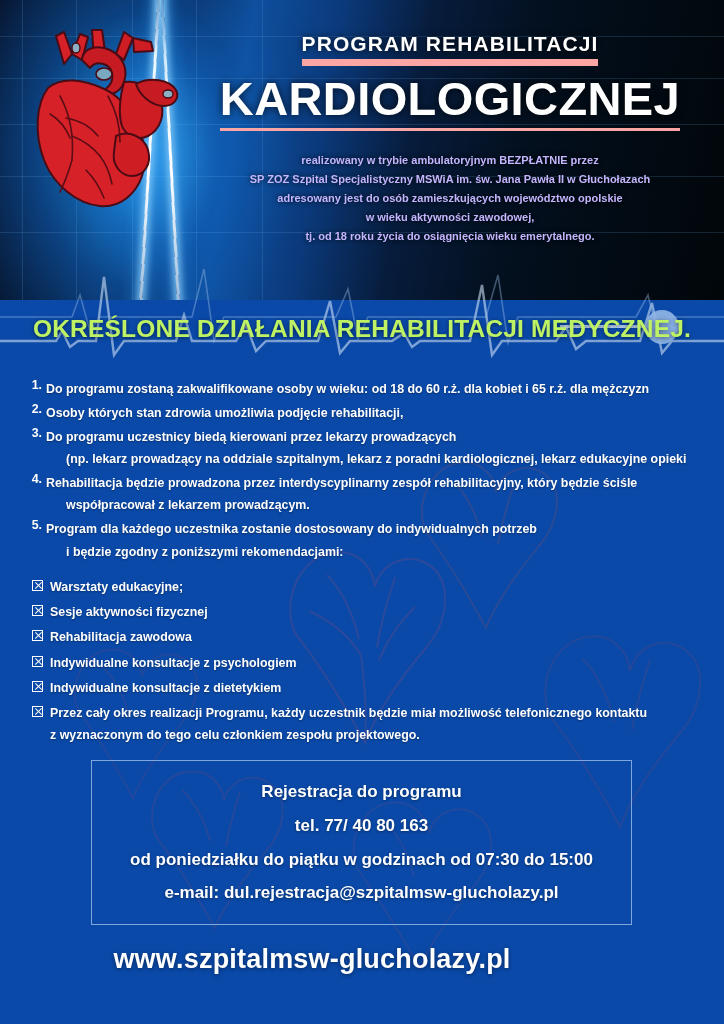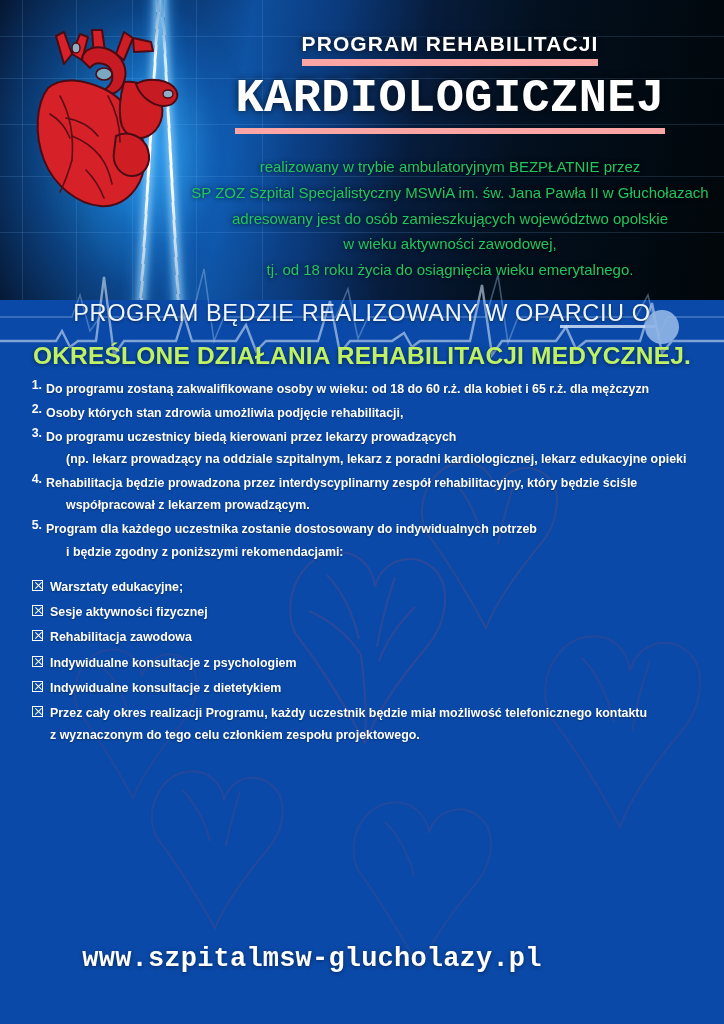--- a/index.html
+++ b/index.html
@@ -52,27 +52,26 @@
   
   .hdr { position:absolute; left:190px; top:32px; width:520px; text-align:center; }
   .hdr-kicker {
     font-size:21px; font-weight:bold; color:#ffffff; letter-spacing:1.1px;
     padding-bottom:3px; border-bottom:7px solid #fca5a5; display:inline-block;
     text-shadow:0 0 6px rgba(0,0,0,0.8);
   }
   .hdr-title {
     margin-top:9px; font-size:47px; font-weight:bold; color:#ffffff;
     letter-spacing:0.4px; line-height:1.02;
-    padding-bottom:5px; border-bottom:6px solid #fca5a5; display:inline-block;
+    padding-bottom:5px; border-bottom:3px solid #fca5a5; display:inline-block;
     text-shadow:0 0 9px rgba(0,0,0,0.75);
-    font-family:Liberation Mono, monospace;
   }
   .hdr-sub { margin-top:20px; }
   .hdr-sub p {
-    font-size:15px; font-weight:normal; color:#22c55e; line-height:1.72;
+    font-size:11px; font-weight:bold; color:#c4b5fd; line-height:1.72;
     text-shadow:0 0 5px rgba(0,0,0,0.85);
   }
 
   
   .ecg-strip { position:absolute; left:0; top:255px; width:724px; height:110px; overflow:hidden; }
   .ecg-dot {
     position:absolute; left:645px; top:310px; width:34px; height:34px;
     border-radius:50%; background:#8fb4e4; opacity:0.93;
   }
   .ecg-dot-line {
@@ -135,21 +134,20 @@
   .contact-line {
     font-size:17px; font-weight:bold; color:#ffffff; line-height:1.98;
     text-shadow:0 1px 3px rgba(0,0,0,0.4); text-align:center; white-space:nowrap;
   }
 
   
   .footer-url {
     position:absolute; left:0; top:944px; width:624px; text-align:center;
     font-size:27px; font-weight:bold; color:#ffffff; letter-spacing:0.2px;
     text-shadow:0 1px 4px rgba(0,0,0,0.45);
-    font-family:Liberation Mono, monospace;
   }
 </style>
 </head>
 <body>
 
 <div id="poster">
 
   <div class="top-band">
     <div class="glow-left"></div>
 
@@ -293,21 +291,20 @@
   <svg class="wm" style="left:330px; top:770px; opacity:0.20;" width="180" height="225">
     <g fill="none" stroke="#7c4a78" stroke-width="1.9">
       <path d="M28 100 C15 72 32 37 59 33 C82 29 97 46 99 63
                C104 43 128 32 147 45 C168 60 164 94 143 117
                C124 140 101 170 90 198 C75 172 52 133 28 100 Z"></path>
       <path d="M55 52 C68 64 79 85 84 106"></path>
     </g>
   </svg>
 
   <div class="sec-head">
-    <div class="sec-line1">PROGRAM BĘDZIE REALIZOWANY W OPARCIU O</div>
     <div class="sec-line2">OKREŚLONE DZIAŁANIA REHABILITACJI MEDYCZNEJ.</div>
   </div>
 
   <div class="content">
 
     <ul class="num-list">
       <li class="num-item">
         <span class="num-badge">1.</span>
         <div class="num-text">Do programu zostaną zakwalifikowane osoby w wieku: od 18 do 60 r.ż. dla kobiet i 65 r.ż. dla mężczyzn</div>
       </li>
@@ -354,16 +351,22 @@
         <div class="chk-text">Indywidualne konsultacje z dietetykiem</div>
       </li>
       <li class="chk-item">
         <span class="chk-box"></span>
         <div class="chk-text">Przez cały okres realizacji Programu, każdy uczestnik będzie miał możliwość telefonicznego kontaktu</div>
         <div class="chk-text chk-cont">z wyznaczonym do tego celu członkiem zespołu projektowego.</div>
       </li>
     </ul>
   </div>
 
+  <div class="contact-box">
+    <div class="contact-line">Rejestracja do programu</div>
+    <div class="contact-line">tel. 77/ 40  80  163</div>
+    <div class="contact-line">od poniedziałku do piątku w godzinach od 07:30 do 15:00</div>
+    <div class="contact-line">e-mail: dul.rejestracja@szpitalmsw-glucholazy.pl</div>
+  </div>
 
   <div class="footer-url">www.szpitalmsw-glucholazy.pl</div>
 
 </div>
 
 </body></html>

